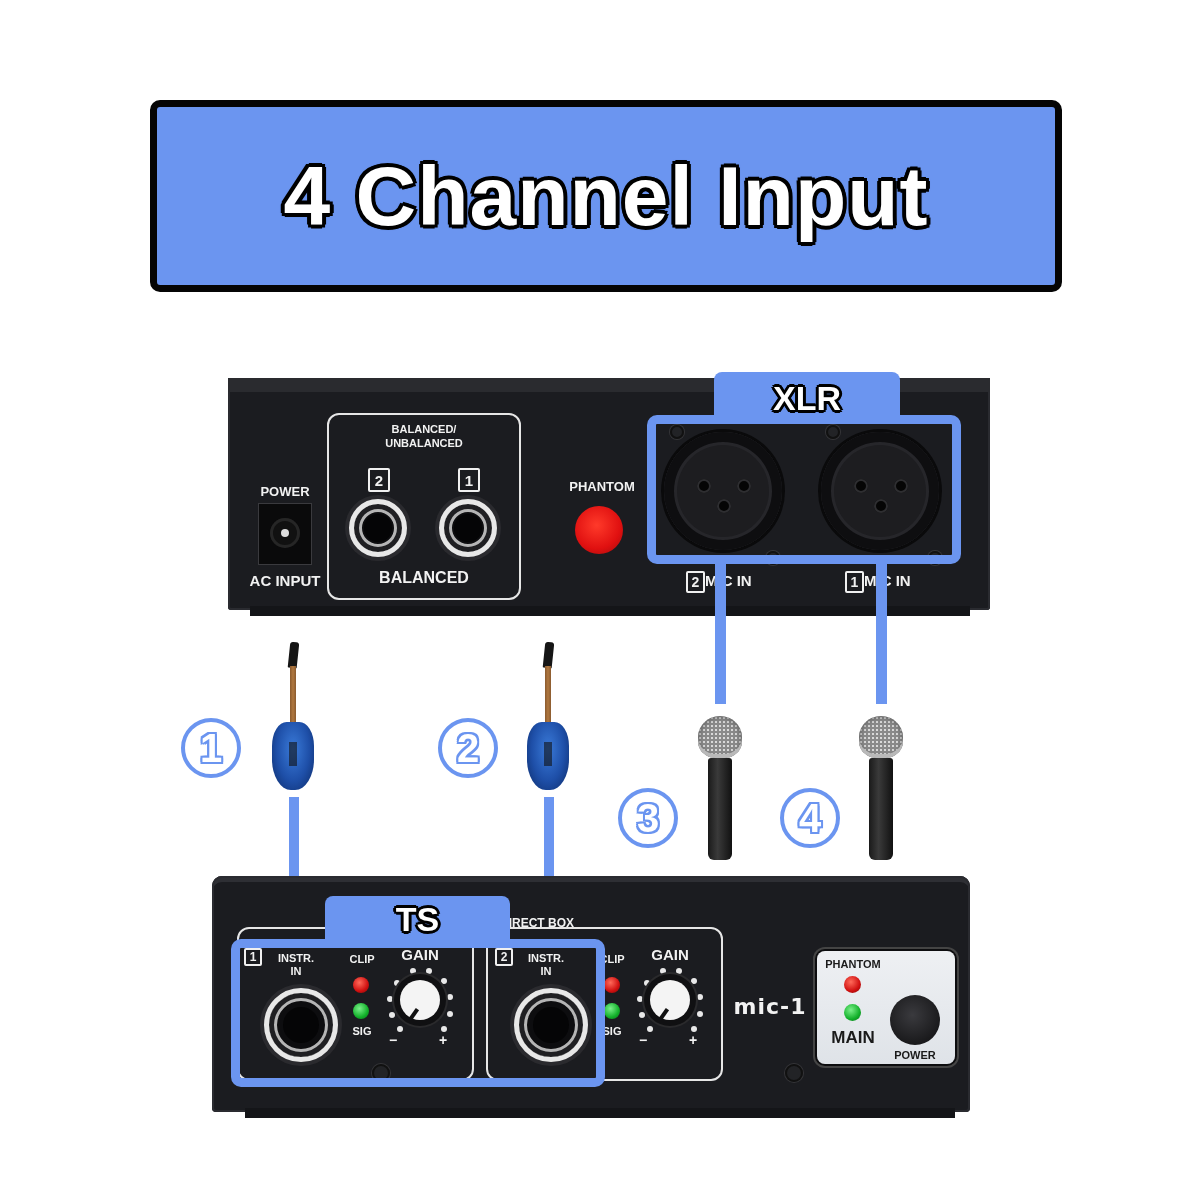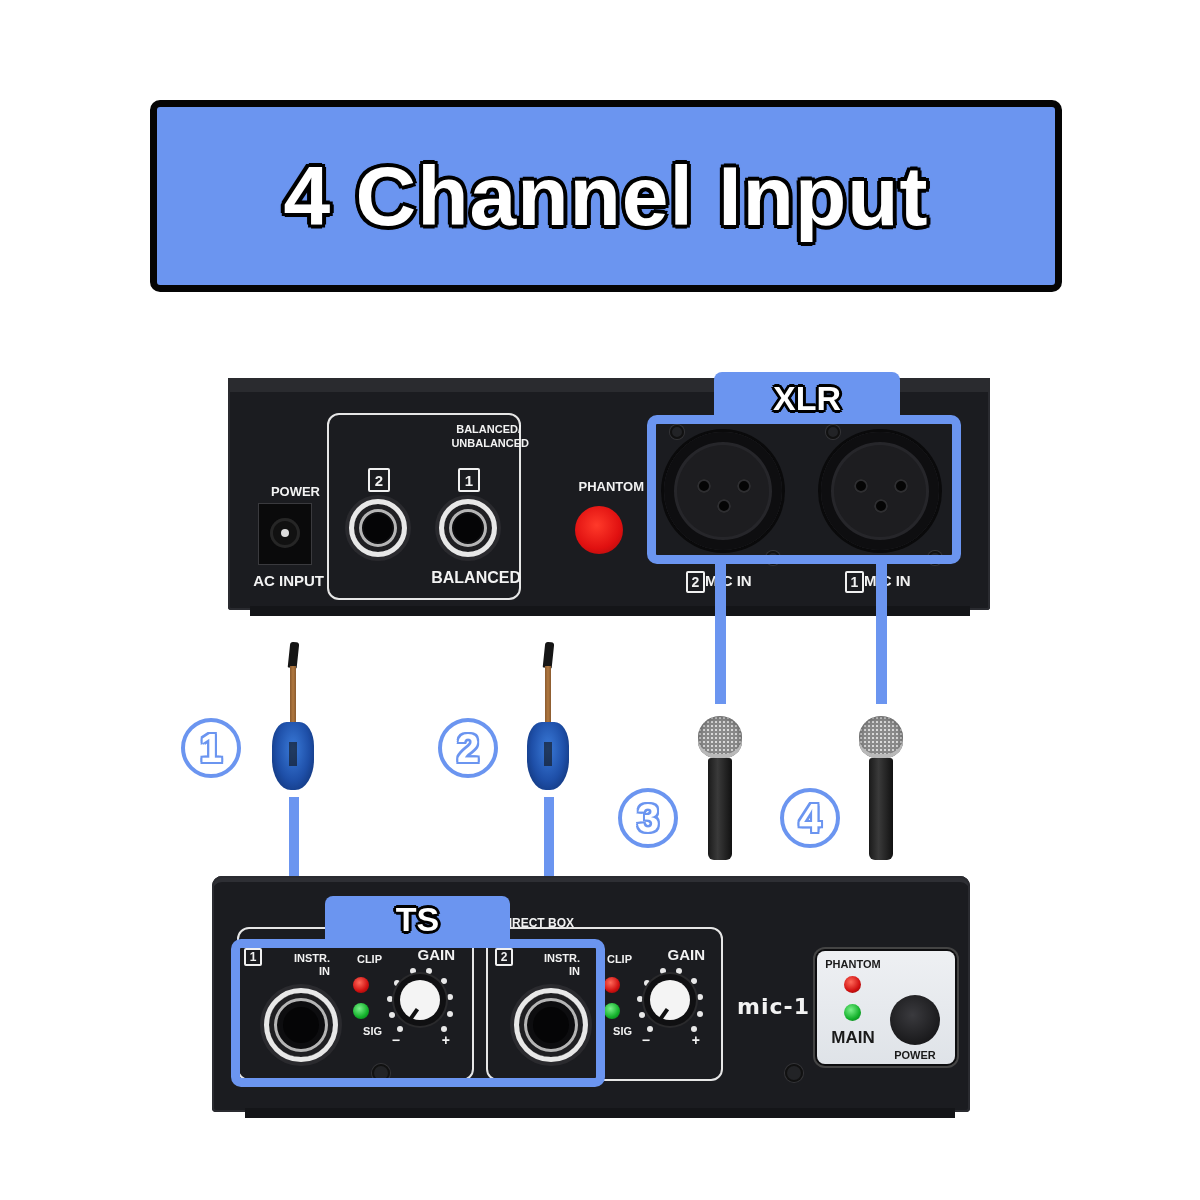--- a/index.html
+++ b/index.html
@@ -18,21 +18,21 @@
   
   .unit { background:#1b1c20; border-radius:3px;
     box-shadow: inset 0 0 0 2px #2a2b30, inset 0 6px 0 #2e2f34; }
   .unit-back { left:228px; top:378px; width:762px; height:232px; }
   .unit-back-top { left:228px; top:378px; width:762px; height:14px; background:#2a2b2f; }
   .unit-back-bottom { left:250px; top:606px; width:720px; height:10px; background:#141518; }
 
   .unit-front { left:212px; top:876px; width:758px; height:236px; border-radius:10px 10px 4px 4px; }
   .unit-front-bottom { left:245px; top:1108px; width:710px; height:10px; background:#141518; }
 
-  .label { color:#f2f2f2; font-weight:bold; text-align:right; white-space:nowrap; }
+  .label { color:#f2f2f2; font-weight:bold; text-align:center; white-space:nowrap; }
   .label-dark { color:#1a1a1a; font-weight:bold; text-align:center; white-space:nowrap; }
 
   .outline-box { border:2px solid #e6e6e6; border-radius:12px; }
 
   .jack { border-radius:50%; background:#0d0d0f; border:5px solid #e8e8e8;
     box-shadow: 0 0 0 4px #2a2a2e, inset 0 0 0 5px #1f1f22, inset 0 0 0 8px #b5b5b5; }
   .jack-inner { position:absolute; left:50%; top:50%; border-radius:50%; background:#050506; transform:translate(-50%,-50%); }
 
   .dc-jack { background:#0a0a0b; border:1px solid #3a3a3e; }
   .dc-hole { border-radius:50%; background:#111; box-shadow: inset 0 0 0 3px #262626; }
@@ -93,21 +93,21 @@
 
 <div class="abs label" style="left:250px; top:484px; width:70px; font-size:13px;">POWER</div>
 <div class="abs dc-jack" style="left:258px; top:503px; width:52px; height:60px;">
   <div class="abs dc-hole" style="left:11px; top:14px; width:30px; height:30px;"></div>
   <div class="abs" style="left:22px; top:25px; width:8px; height:8px; border-radius:50%; background:#ddd;"></div>
 </div>
 <div class="abs label" style="left:246px; top:572px; width:78px; font-size:15px;">AC INPUT</div>
 
 <div class="abs outline-box" style="left:327px; top:413px; width:190px; height:183px;"></div>
 <div class="abs label" style="left:327px; top:423px; width:194px; font-size:11px;">BALANCED/</div>
-<div class="abs label" style="left:327px; top:437px; width:194px; font-size:11px;margin-left:8px;">UNBALANCED</div>
+<div class="abs label" style="left:327px; top:437px; width:194px; font-size:11px;">UNBALANCED</div>
 <div class="abs num-badge" style="left:368px; top:468px; width:18px; height:20px; font-size:15px;">2</div>
 <div class="abs num-badge" style="left:458px; top:468px; width:18px; height:20px; font-size:15px;">1</div>
 <div class="abs jack" style="left:349px; top:499px; width:48px; height:48px;">
   <div class="jack-inner" style="width:28px; height:28px;"></div>
 </div>
 <div class="abs jack" style="left:439px; top:499px; width:48px; height:48px;">
   <div class="jack-inner" style="width:28px; height:28px;"></div>
 </div>
 <div class="abs label" style="left:327px; top:569px; width:194px; font-size:16px;">BALANCED</div>
 

